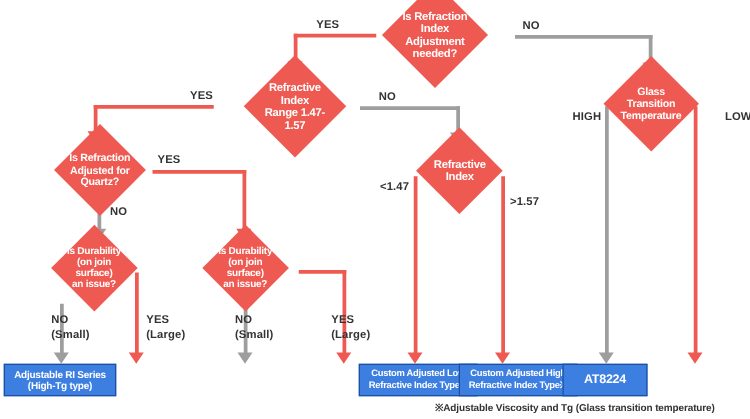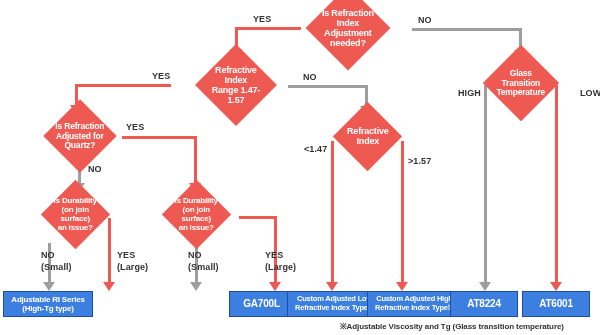--- a/index.html
+++ b/index.html
@@ -177,37 +177,31 @@
 Temperature</span>
   </div>
 
   <div class="box" style="left:3px;top:291px;width:90px;height:26px;font-size:8px;">
     <span>Adjustable RI Series
 (High-Tg type)</span>
   </div>
 
 
 
-  <div class="box" style="left:229px;top:291px;width:65px;height:26px;font-size:10px;">
-    <span>GA700L</span>
-  </div>
 
   <div class="box" style="left:287px;top:291px;width:95px;height:26px;font-size:7.5px;">
     <span>Custom Adjusted Low
 Refractive Index Type※</span>
   </div>
 
   <div class="box" style="left:367px;top:291px;width:95px;height:26px;font-size:7.5px;">
     <span>Custom Adjusted High
 Refractive Index Type※</span>
   </div>
 
   <div class="box" style="left:450px;top:291px;width:68px;height:26px;font-size:10px;">
     <span>AT8224</span>
   </div>
 
-  <div class="box" style="left:522px;top:291px;width:68px;height:26px;font-size:10px;">
-    <span>AT6001</span>
-  </div>
-
-  <div class="footnote" style="left:340px;top:320px;">※Adjustable Viscosity and Tg (Glass transition temperature)</div>
+
+  <div class="footnote" style="left:348px;top:320px;">※Adjustable Viscosity and Tg (Glass transition temperature)</div>
 
 </div>
 
 </body></html>

